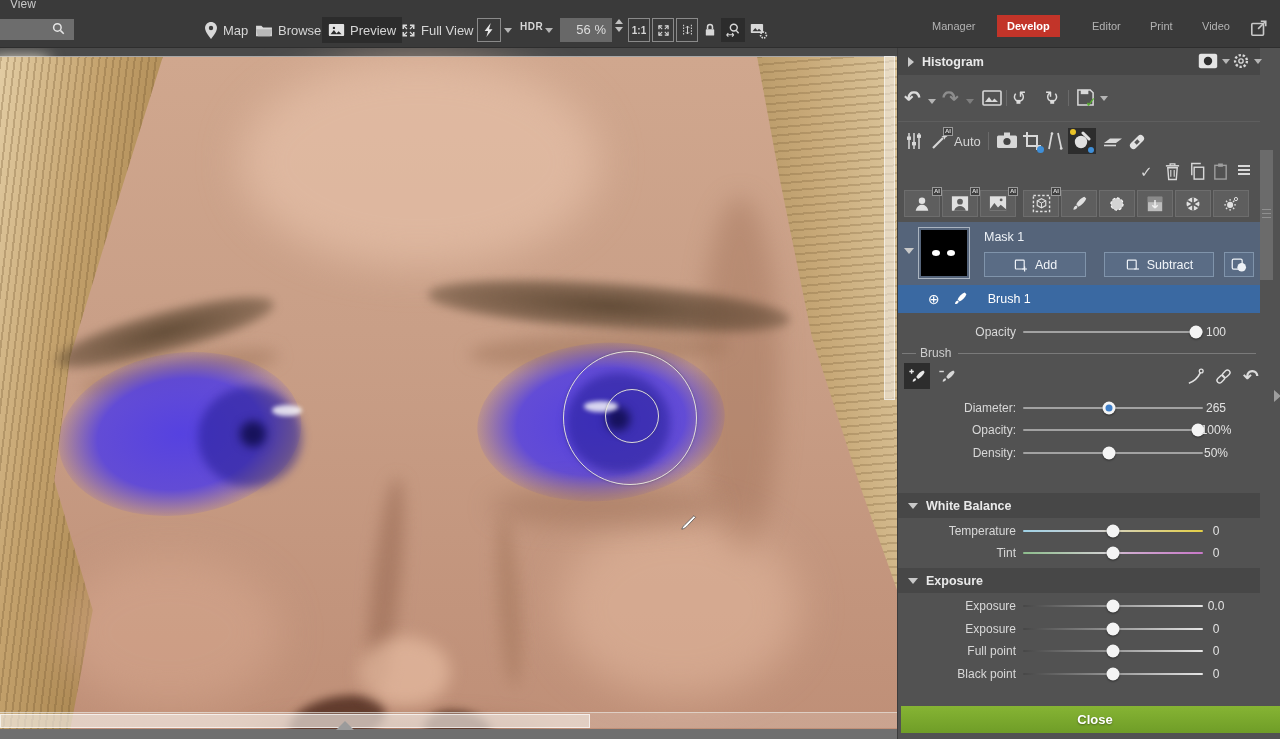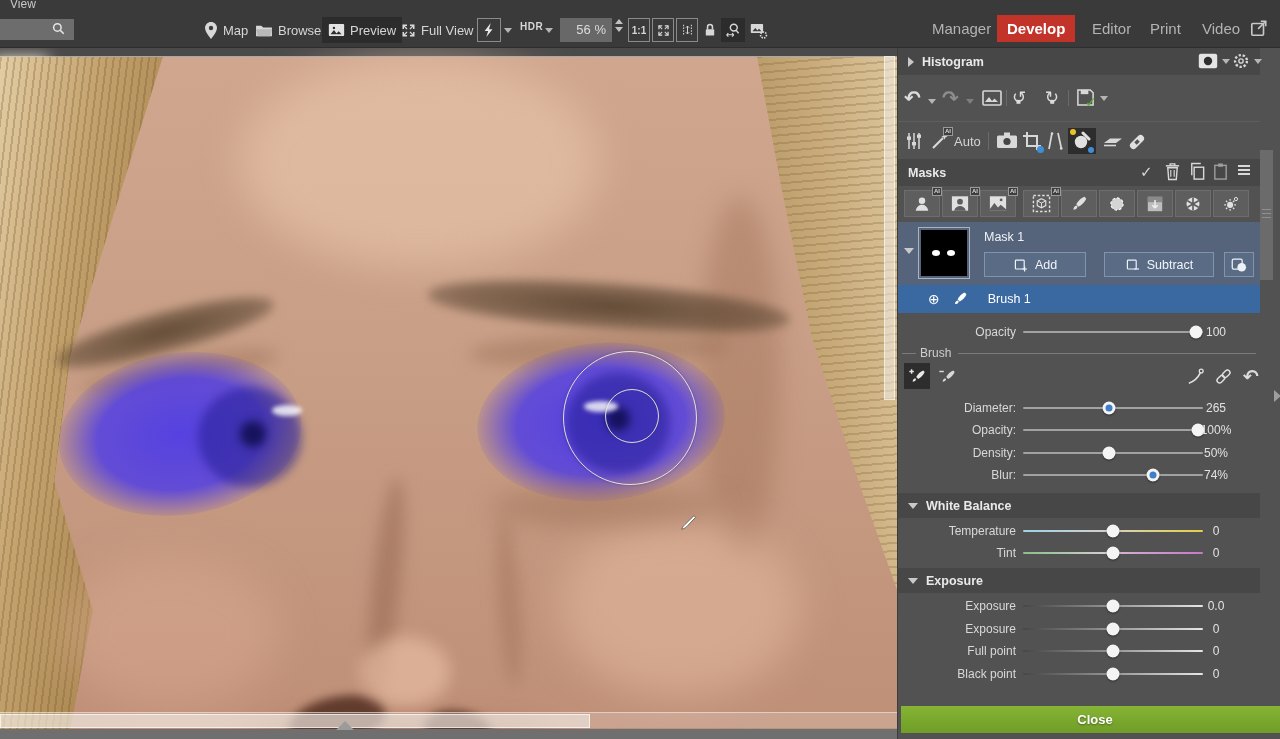--- a/index.html
+++ b/index.html
@@ -17,21 +17,21 @@
   .boxbtn.noborder{border:none;}
   .boxbtn.pressed{border:none;background:#2c2c2c;}
   .caret{width:0;height:0;border-left:4px solid transparent;border-right:4px solid transparent;border-top:5px solid #b5b5b5;display:inline-block;}
   .caret-abs{position:absolute;top:28px;}
   .hdr-label{position:absolute;top:21px;color:#d6d6d6;font-size:10px;font-weight:bold;letter-spacing:.5px;}
   .zoombox{position:absolute;left:560px;top:18px;width:52px;height:24px;background:#686868;color:#dcdcdc;font-size:13px;text-align:right;padding:4px 6px 0 0;}
   .spinner{position:absolute;left:615px;top:19px;display:flex;flex-direction:column;gap:3px;}
   .spin-up{width:0;height:0;border-left:4px solid transparent;border-right:4px solid transparent;border-bottom:5px solid #c0c0c0;}
   .spin-dn{width:0;height:0;border-left:4px solid transparent;border-right:4px solid transparent;border-top:5px solid #c0c0c0;}
   .ratio{font-size:10px;font-weight:bold;}
-  .module{position:absolute;top:15px;color:#b3b3b3;font-size:15px;padding:5px 10px;cursor:default;}
+  .module{position:absolute;top:15px;color:#b3b3b3;font-size:11px;padding:5px 10px;cursor:default;}
   .module.sel{background:#c23429;color:#fff;font-weight:bold;}
 
   
   #canvas{position:absolute;left:0;top:48px;width:897px;height:691px;background:#4a4a4a;overflow:hidden;}
   .ph{position:absolute;}
   .blur5{filter:blur(5px);} .blur8{filter:blur(8px);} .blur12{filter:blur(12px);} .blur20{filter:blur(20px);}
   #photo{position:absolute;left:0;top:8px;width:897px;height:683px;background:linear-gradient(180deg,#d0a78e 0%,#c99f87 40%,#bf8f77 100%);border-top:1px solid #a8a8a8;}
   .brush-ring{position:absolute;border:1.5px solid rgba(238,238,222,.9);border-radius:50%;box-shadow:0 0 2px rgba(60,60,60,.5);}
   .canvas-hscroll-track{position:absolute;left:0;top:664px;width:897px;height:16px;background:rgba(255,255,255,.18);border-top:1px solid rgba(235,235,230,.6);}
   .canvas-hscroll-thumb{position:absolute;left:0;top:1px;width:590px;height:14px;background:rgba(245,242,237,.55);border:1px solid rgba(255,255,255,.65);}
@@ -367,23 +367,20 @@
     </div>
     <div class="icnbtn" style="left:228px;top:83px">
       <svg width="22" height="22" viewBox="0 0 22 22">
           <g transform="rotate(-45 11 11)">
             <rect x="2.5" y="7.5" width="17" height="7" rx="3.5" fill="#e0e0e0"></rect>
             <rect x="8.8" y="9.3" width="4.4" height="3.4" fill="#555"></rect>
           </g>
         </svg>
     </div>
 
-    <div class="sect" style="top:111px">
-      <span class="title">Masks</span>
-    </div>
     <div class="icnbtn" style="left:242px;top:115px;color:#d8d8d8;font-size:15px;font-weight:bold">✓</div>
     <div class="icnbtn" style="left:266px;top:114px">
       <svg width="17" height="19" viewBox="0 0 18 20">
           <path d="M4 6h10l-1 12.5H5z" fill="none" stroke="#d8d8d8" stroke-width="1.5"></path>
           <path d="M2 4h14" stroke="#d8d8d8" stroke-width="1.6"></path>
           <path d="M6.5 4V2h5v2" stroke="#d8d8d8" stroke-width="1.4" fill="none"></path>
           <path d="M7.2 8.5v7M10.8 8.5v7" stroke="#d8d8d8" stroke-width="1.2"></path>
         </svg>
     </div>
     <div class="icnbtn" style="left:290px;top:114px">
@@ -565,27 +562,20 @@
       </div>
       <span class="sval">100%</span>
     </div>
     <div class="srow" style="top:394px">
       <span class="slabel">Density:</span>
       <div class="strack">
         <div class="shandle" style="left: 48%;"></div>
       </div>
       <span class="sval">50%</span>
     </div>
-    <div class="srow" style="top:416px">
-      <span class="slabel">Blur:</span>
-      <div class="strack">
-        <div class="shandle blue" style="left: 72%;"></div>
-      </div>
-      <span class="sval">74%</span>
-    </div>
 
     <div class="sect" style="top:445px;height:25px">
       <span class="tri-d"></span>
       <span class="title">White Balance</span>
     </div>
     <div class="srow" style="top:472px">
       <span class="slabel">Temperature</span>
       <div class="strack t-temp">
         <div class="shandle" style="left: 50%;"></div>
       </div>

